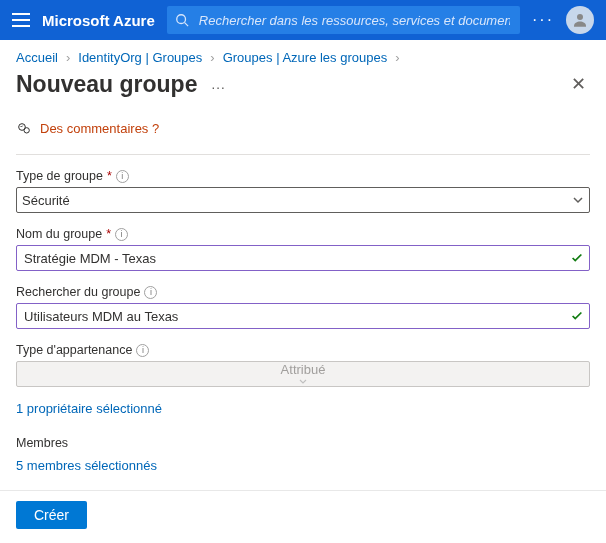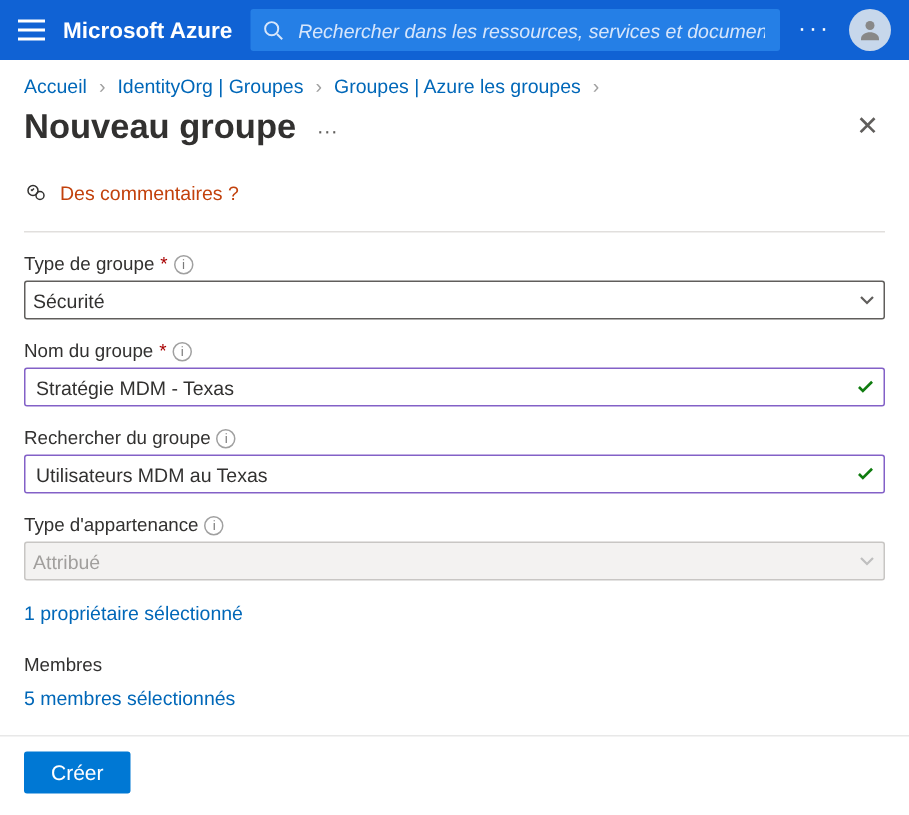--- a/index.html
+++ b/index.html
@@ -30,21 +30,21 @@
   .feedback-link { display: inline-flex; align-items: flex-start; gap: 8px; color: #c2410c; cursor: pointer; font-size: 13px; }
   .feedback-link svg { width: 16px; height: 16px; stroke: #323130; fill: none; }
 
   .form { padding: 8px 16px 0 16px; flex: 1; overflow: auto; }
   .fld { margin-bottom: 14px; }
   .fld-label { font-size: 12.5px; color: #323130; display: flex; align-items: center; gap: 4px; margin-bottom: 4px; }
   .req { color: #a80000; }
   .info-icon { width: 13px; height: 13px; border: 1px solid #a0a0a0; border-radius: 50%; display: inline-flex; align-items: center; justify-content: center; font-size: 9px; color: #7a7a7a; cursor: default; }
 
   .select, .text-input { width: 100%; height: 26px; border: 1px solid #605e5c; border-radius: 2px; background: #fff; display: flex; align-items: center; padding: 0 5px; font-size: 13px; color: #323130; justify-content: space-between; }
-  .select.disabled { background: #f3f2f1; color: #a19f9d; border-color: #c8c6c4; }
+  .select.disabled { background: #f3f2f1; color: #a19f9d; border-color: #c8c6c4; flex-direction: column; }
   .chev { width: 12px; height: 12px; }
   .chev path { stroke: #605e5c; stroke-width: 1.5; fill: none; }
   .select.disabled .chev path { stroke: #bfbfbf; }
 
   .text-input.valid { border-color: #8361c7; }
   .text-input input { flex: 1; border: none; outline: none; font-size: 13px; color: #323130; background: transparent; }
   .check { width: 14px; height: 14px; }
   .check path { stroke: #107c10; stroke-width: 2; fill: none; }
 
   .section-h { font-size: 12.5px; color: #323130; margin: 6px 0 8px 0; }

